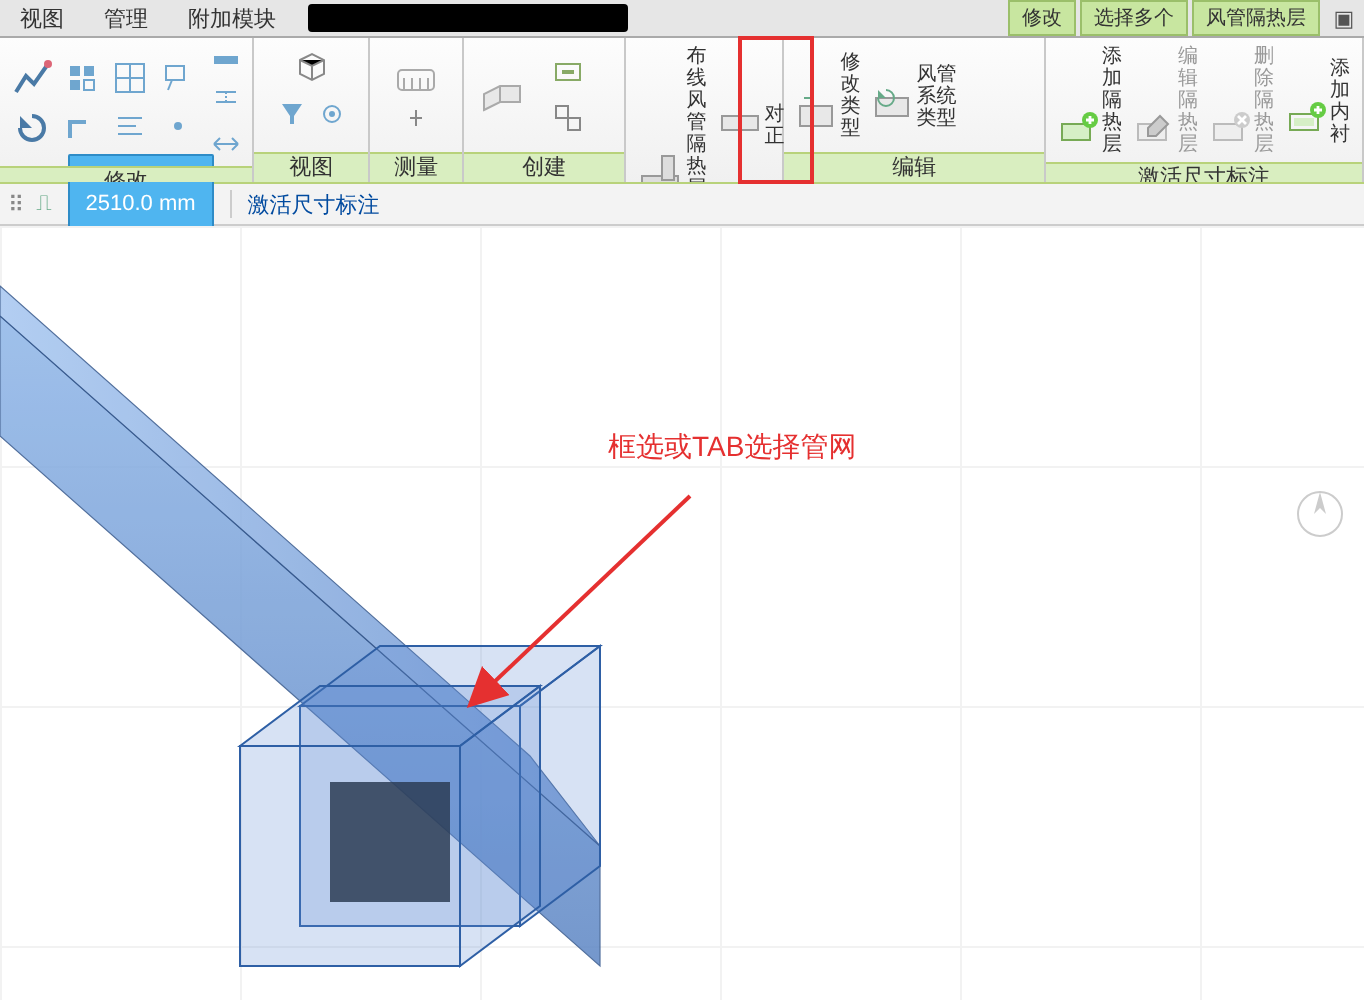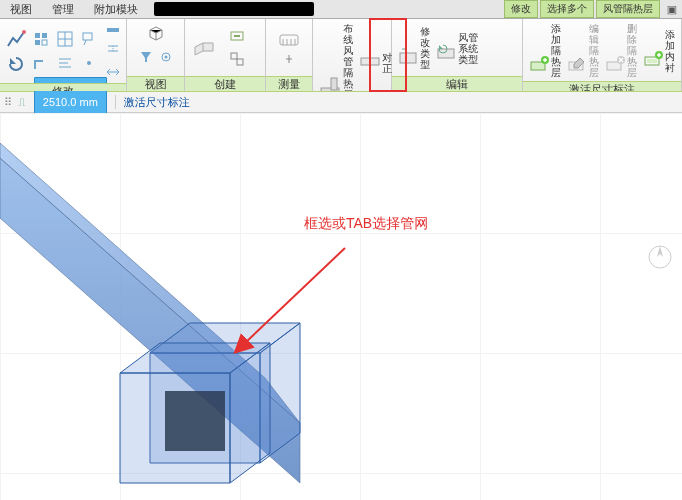--- a/index.html
+++ b/index.html
@@ -295,58 +295,58 @@
             <svg width="14" height="14">
               <circle cx="7" cy="7" r="4" fill="none" stroke="#6fa6cf"></circle>
               <circle cx="7" cy="7" r="1.5" fill="#6fa6cf"></circle>
             </svg>
           </div>
       </div>
     </div>
     <div class="panel-label">视图</div>
   </div>
 
-  <div class="panel" style="width:84px">
-    <div class="panel-body" style="gap:4px">
-      <div class="icon-btn" style="width:34px;height:44px">
-        <svg width="30" height="30" viewBox="0 0 30 30">
-            <path d="M4 22 L12 18 L22 18 L22 10 L12 10 L4 14 Z" fill="#e8e8e8" stroke="#aaa"></path>
-            <path d="M12 10 L12 18" stroke="#aaa"></path>
-          </svg>
-      </div>
-      <div style="display:flex;flex-direction:column;gap:3px">
-        <div class="icon-btn" style="width:20px;height:20px">
-            <svg width="16" height="16">
-              <rect x="2" y="4" width="12" height="8" fill="none" stroke="#8a6"></rect>
-              <rect x="5" y="7" width="6" height="2" fill="#8a6"></rect>
-            </svg>
-          </div>
-        <div class="icon-btn" style="width:20px;height:20px">
-            <svg width="16" height="16">
-              <rect x="2" y="2" width="6" height="6" fill="none" stroke="#888"></rect>
-              <rect x="8" y="8" width="6" height="6" fill="none" stroke="#888"></rect>
-            </svg>
-          </div>
-      </div>
-    </div>
-    <div class="panel-label">创建</div>
-  </div>
-
   <div class="panel" style="width:48px">
     <div class="panel-body" style="justify-content:center">
       <div class="icon-btn" style="width:30px;height:40px">
         <svg width="26" height="34" viewBox="0 0 26 34">
             <rect x="4" y="4" width="18" height="10" rx="2" fill="none" stroke="#aaa"></rect>
             <path d="M7 14 L7 8 M11 14 L11 8 M15 14 L15 8 M19 14 L19 8" stroke="#aaa"></path>
             <path d="M10 28 L16 28" stroke="#888"></path>
             <path d="M13 24 L13 32" stroke="#888"></path>
           </svg>
       </div>
     </div>
     <div class="panel-label">测量</div>
+  </div>
+
+  <div class="panel" style="width:84px">
+    <div class="panel-body" style="gap:4px">
+      <div class="icon-btn" style="width:34px;height:44px">
+        <svg width="30" height="30" viewBox="0 0 30 30">
+            <path d="M4 22 L12 18 L22 18 L22 10 L12 10 L4 14 Z" fill="#e8e8e8" stroke="#aaa"></path>
+            <path d="M12 10 L12 18" stroke="#aaa"></path>
+          </svg>
+      </div>
+      <div style="display:flex;flex-direction:column;gap:3px">
+        <div class="icon-btn" style="width:20px;height:20px">
+            <svg width="16" height="16">
+              <rect x="2" y="4" width="12" height="8" fill="none" stroke="#8a6"></rect>
+              <rect x="5" y="7" width="6" height="2" fill="#8a6"></rect>
+            </svg>
+          </div>
+        <div class="icon-btn" style="width:20px;height:20px">
+            <svg width="16" height="16">
+              <rect x="2" y="2" width="6" height="6" fill="none" stroke="#888"></rect>
+              <rect x="8" y="8" width="6" height="6" fill="none" stroke="#888"></rect>
+            </svg>
+          </div>
+      </div>
+    </div>
+    <div class="panel-label">创建</div>
   </div>
 
   <div class="panel" style="width:78px">
     <div class="panel-body">
       <div class="bigcol" style="width:40px">
         <div class="ic" style="color:#777">
             <svg width="24" height="24" viewBox="0 0 24 24">
               <rect x="3" y="13" width="18" height="6" fill="#ddd" stroke="#999"></rect>
               <rect x="13" y="3" width="6" height="12" fill="#ddd" stroke="#999"></rect>
             </svg>

